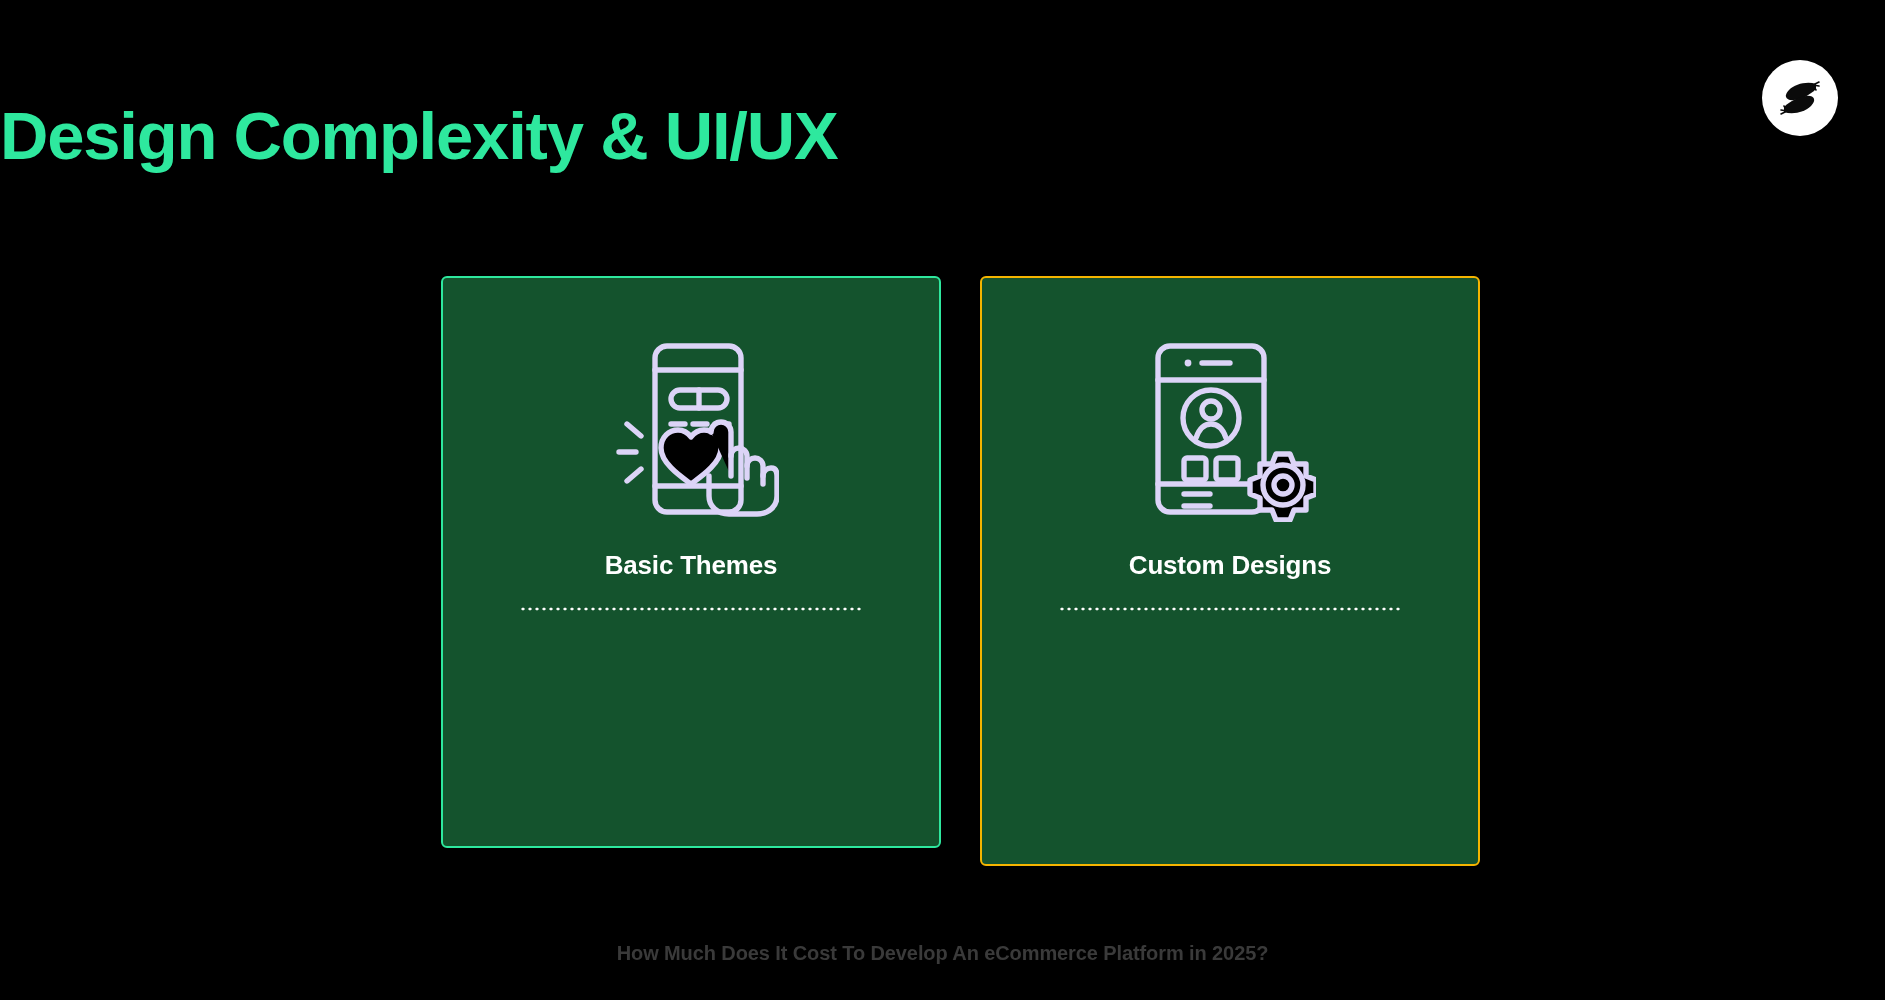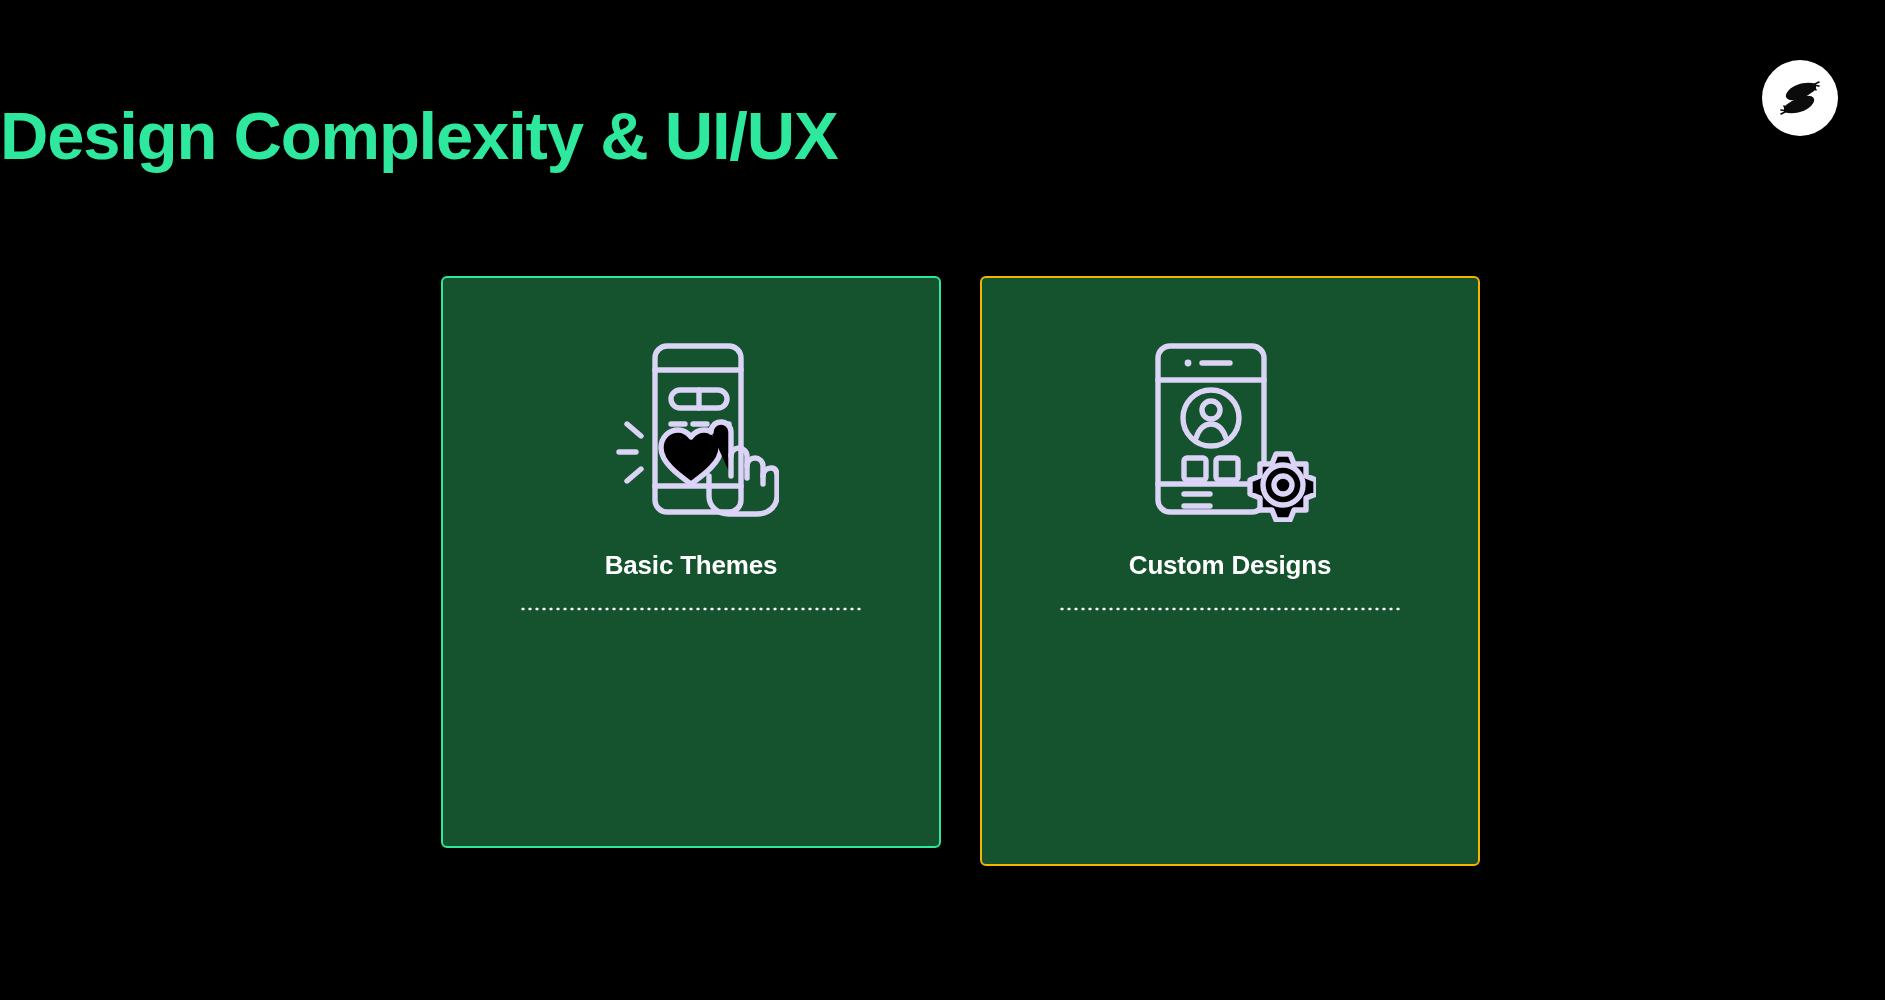--- a/index.html
+++ b/index.html
@@ -184,14 +184,15 @@
           <circle cx="139" cy="149" r="20" fill="#000000"></circle>
           <circle cx="139" cy="149" r="9"></circle>
         </svg>
       </div>
       <div class="card-title">Custom Designs</div>
       <div class="divider"></div>
     </div>
 
   </div>
 
+  <div class="footer">How Much Does It Cost To Develop An eCommerce Platform in 2025?</div>
 
 </div>
 
 </body></html>

